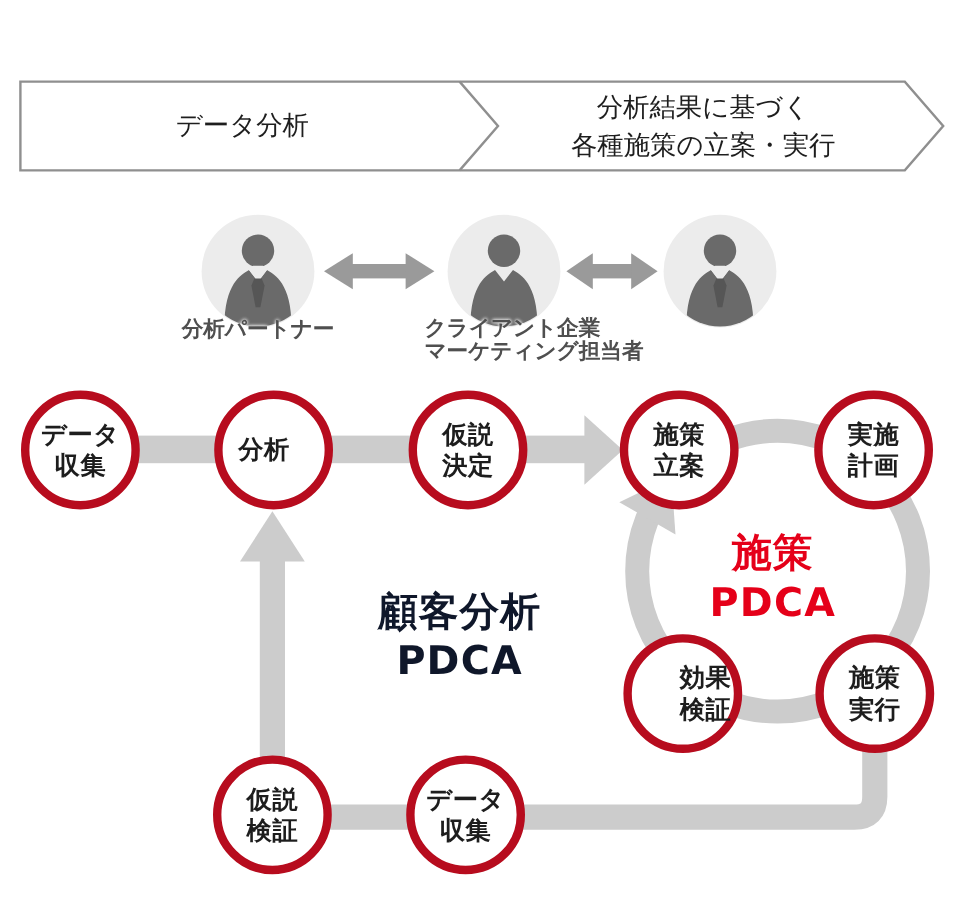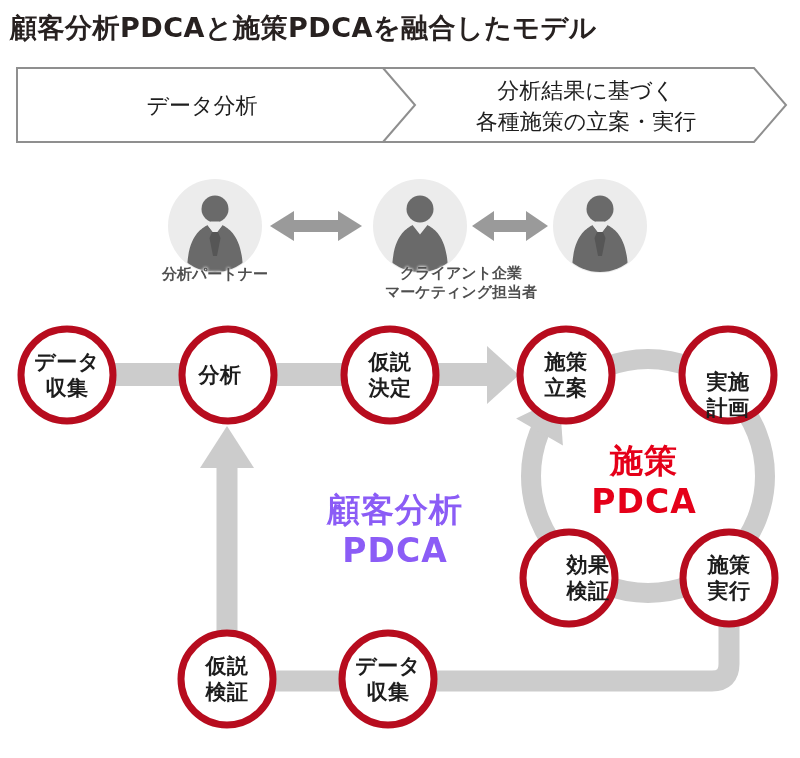--- a/index.html
+++ b/index.html
@@ -14,38 +14,38 @@
     font-size:27px;font-weight:bold;color:#272120;letter-spacing:.5px;white-space:nowrap;
   }
   .banner-text{
     display:flex;align-items:center;justify-content:center;text-align:center;
     font-size:22px;color:#1e1e1e;line-height:31px;white-space:pre-line;
   }
   #banner-text-1{left:17px;top:68px;width:370px;height:75px;}
   #banner-text-2{left:413px;top:68px;width:346px;height:75px;}
   .actor-label{
     transform:translateX(-50%);
-    font-size:15px;font-weight:bold;color:#4f4f4f;text-align:center;
+    font-size:18px;font-weight:bold;color:#4f4f4f;text-align:left;
     line-height:19px;white-space:pre-line;
     text-shadow:0 0 3px #fff,0 0 3px #fff;
   }
   #actor-label-left{left:215px;top:265px;}
-  #actor-label-center{left:461px;top:264px;}
+  #actor-label-center{left:445px;top:264px;}
   #actor-label-right{left:592px;top:265px;}
   .node-label{
     transform:translate(-50%,-50%);
     font-size:21px;font-weight:600;color:#1d1d1d;text-align:center;
     line-height:26px;white-space:pre-line;letter-spacing:.5px;
   }
   .cycle-label{
     transform:translate(-50%,-50%);
     font-size:33px;font-weight:bold;text-align:center;
     line-height:41px;white-space:pre-line;letter-spacing:1px;
   }
-  #cycle-label-customer{left:383px;top:530px;color:#8b5cf6;margin-left:12px;}
+  #cycle-label-customer{left:383px;top:530px;color:#0f172a;}
   #cycle-label-measure{left:644px;top:481px;color:#e50019;}
 </style>
 </head>
 <body>
 
 <div id="canvas">
 
   <svg id="diagram-svg" width="800" height="758" viewBox="0 0 800 758">
     <defs>
       <clipPath id="pclip">
@@ -111,38 +111,37 @@
     <circle cx="228" cy="375" r="46" fill="#fff" stroke="#b70c1e" stroke-width="7"></circle>
     <circle cx="390" cy="375" r="46" fill="#fff" stroke="#b70c1e" stroke-width="7"></circle>
     <circle cx="566" cy="375" r="46" fill="#fff" stroke="#b70c1e" stroke-width="7"></circle>
     <circle cx="728" cy="375" r="46" fill="#fff" stroke="#b70c1e" stroke-width="7"></circle>
     <circle cx="569" cy="578" r="46" fill="#fff" stroke="#b70c1e" stroke-width="7"></circle>
     <circle cx="729" cy="578" r="46" fill="#fff" stroke="#b70c1e" stroke-width="7"></circle>
     <circle cx="227" cy="679" r="46" fill="#fff" stroke="#b70c1e" stroke-width="7"></circle>
     <circle cx="388" cy="679" r="46" fill="#fff" stroke="#b70c1e" stroke-width="7"></circle>
   </svg>
 
-  <div class="abs" id="page-title">顧客分析PDCAと施策PDCAを融合したモデル</div>
 
   <div class="abs banner-text" id="banner-text-2">分析結果に基づく
 各種施策の立案・実行</div>
   <div class="abs banner-text" id="banner-text-1">データ分析</div>
 
   <div class="abs actor-label" id="actor-label-left">分析パートナー</div>
   <div class="abs actor-label" id="actor-label-center">クライアント企業
 マーケティング担当者</div>
 
   <div class="abs node-label" style="left:67px;top:375px">データ
 収集</div>
   <div class="abs node-label" style="left:220px;top:375px">分析</div>
   <div class="abs node-label" style="left:390px;top:375px">仮説
 決定</div>
   <div class="abs node-label" style="left:566px;top:375px">施策
 立案</div>
-  <div class="abs node-label" style="left:728px;top:395px">実施
+  <div class="abs node-label" style="left:728px;top:375px">実施
 計画</div>
   <div class="abs node-label" style="left:588px;top:578px">効果
 検証</div>
   <div class="abs node-label" style="left:729px;top:578px">施策
 実行</div>
   <div class="abs node-label" style="left:227px;top:679px">仮説
 検証</div>
   <div class="abs node-label" style="left:388px;top:679px">データ
 収集</div>
 

